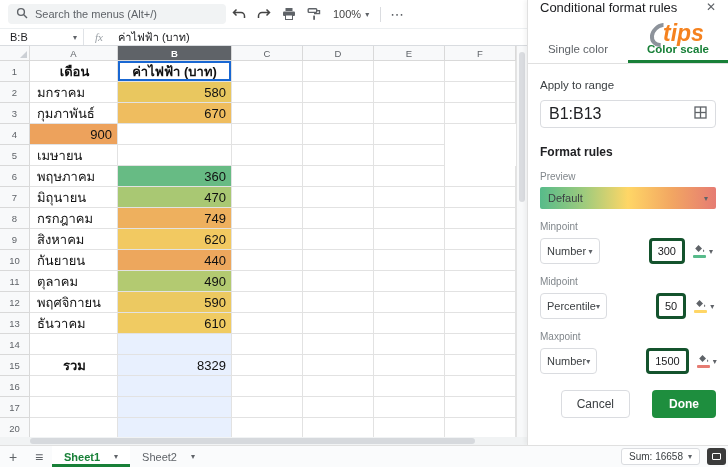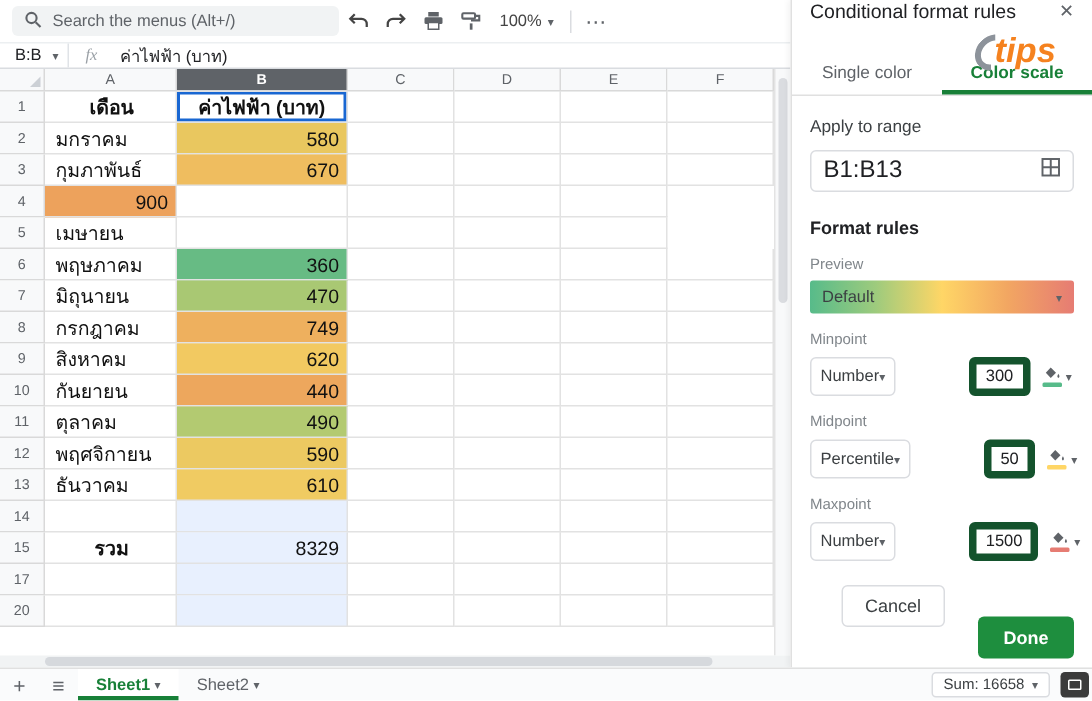--- a/index.html
+++ b/index.html
@@ -10,21 +10,21 @@
   .toolbar { position:absolute; top:0; left:0; width:527px; height:28px; display:flex; align-items:center; padding-left:8px; background:#fff; }
   .search-box { width:218px; height:20px; background:#f1f3f4; border-radius:4px; display:flex; align-items:center; gap:7px; padding:0 8px; color:#5f6368; font-size:11px; flex:none; cursor:text; }
   .tb-btn { width:25px; height:22px; display:flex; align-items:center; justify-content:center; border-radius:4px; color:#444; font-size:13px; cursor:pointer; }
   .zoom { display:flex; align-items:center; gap:4px; font-size:11px; color:#444; padding:0 7px; height:22px; cursor:pointer; }
   .sep { width:1px; height:15px; background:#dadce0; margin:0 4px; }
   .arr { font-size:8px; color:#5f6368; }
   .more { font-size:14px; letter-spacing:1px; color:#5f6368; }
 
   
   .formula-bar { position:absolute; top:28px; left:0; width:527px; height:18px; display:flex; align-items:center; border-top:1px solid #eceff1; border-bottom:1px solid #d9dce0; background:#fff; }
-  .name-box { width:46px; height:100%; display:flex; align-items:center; justify-content:space-between; padding:0 6px 0 10px; font-size:11px; color:#202124; border-right:1px solid #e0e3e7; cursor:pointer; }
+  .name-box { width:84px; height:100%; display:flex; align-items:center; justify-content:space-between; padding:0 6px 0 10px; font-size:11px; color:#202124; border-right:1px solid #e0e3e7; cursor:pointer; }
   .fx { width:30px; text-align:center; font-style:italic; color:#9aa0a6; font-size:11px; font-family:"Liberation Serif",serif; }
   .fcontent { font-size:11px; color:#202124; padding-left:4px; cursor:text; }
 
   
   .grid { position:absolute; top:46px; left:0; width:516px; height:391px; overflow:hidden; background:#fff; }
   .col-headers, .grid-row { display:grid; grid-template-columns:30px 88px 114px 71px 71px 71px 71px; }
   .col-headers { height:15px; }
   .ch { background:#f8f9fa; border-right:1px solid #d9d9d9; border-bottom:1px solid #d9d9d9; display:flex; align-items:center; justify-content:center; font-size:9.5px; color:#5f6368; cursor:pointer; }
   .ch.sel { background:#5f6368; color:#fff; font-weight:bold; }
   .corner { background:#f8f9fa; border-right:1px solid #d9d9d9; border-bottom:1px solid #d9d9d9; position:relative; cursor:pointer; }
@@ -54,33 +54,33 @@
   .sb-tab { flex:1; text-align:center; padding:8px 0; font-size:11.5px; color:#5f6368; cursor:pointer; }
   .sb-tab.active { color:#188038; font-weight:bold; padding-bottom:5px; border-bottom:3px solid #188038; }
   .sb-body { padding:0 12px; }
   .apply-label { margin-top:15px; font-size:11.5px; color:#3c4043; }
   .range-input { margin-top:9px; height:28px; border:1px solid #dadce0; border-radius:4px; display:flex; align-items:center; justify-content:space-between; padding:0 8px; font-size:16px; color:#202124; cursor:text; }
   .fmt-rules { margin-top:17px; font-size:12px; font-weight:bold; color:#202124; }
   .small-label { margin-top:12px; font-size:10px; color:#80868b; }
   .preview-bar { margin-top:5px; height:22px; border-radius:2px; display:flex; align-items:center; justify-content:space-between; padding:0 8px; font-size:11px; color:#3c4043; cursor:pointer; }
   .pt-row { margin-top:6px; display:flex; align-items:center; gap:5px; }
   .dd { width:86px; height:26px; border:1px solid #dadce0; border-radius:4px; display:flex; align-items:center; justify-content:space-between; padding:0 6px; font-size:11px; color:#3c4043; cursor:pointer; }
-  .val { width:46px; height:26px; border:5px solid #14532d; border-radius:4px; display:flex; align-items:center; padding:0 6px; font-size:11px; color:#202124; cursor:text;margin-left:44px; }
+  .val { width:46px; height:26px; border:3px solid #14532d; border-radius:4px; display:flex; align-items:center; padding:0 6px; font-size:11px; color:#202124; cursor:text;margin-left:44px; }
   .color-btn { display:flex; align-items:center; gap:3px; padding:2px 3px; cursor:pointer; }
   .fill-icon { display:flex; flex-direction:column; align-items:center; gap:2px; }
   .color-bar { width:13px; height:3px; border-radius:1px; }
   .sb-buttons { margin-top:16px; display:flex; justify-content:flex-end; gap:22px; }
   .btn { height:28px; border-radius:4px; display:flex; align-items:center; font-size:12px; cursor:pointer; }
   .btn-cancel { border:1px solid #dadce0; background:#fff; color:#3c4043; padding:0 15px; }
-  .btn-done { background:#1e8e3e; color:#fff; font-weight:bold; padding:0 17px;margin-top:21px; }
+  .btn-done { background:#1e8e3e; color:#fff; font-weight:bold; padding:0 17px; }
 
   
   .bottom-bar { position:absolute; left:0; bottom:0; width:728px; height:22px; background:#fafbfc; border-top:1px solid #e0e0e0; display:flex; align-items:center; }
   .bb-icon { width:26px; height:100%; display:flex; align-items:center; justify-content:center; color:#5f6368; font-size:14px; cursor:pointer; }
-  .sheet-tab { height:100%; display:flex; align-items:center; gap:3px; padding:0 12px; font-size:11px; color:#5f6368; cursor:pointer; }
+  .sheet-tab { height:100%; display:flex; align-items:center; gap:14px; padding:0 12px; font-size:11px; color:#5f6368; cursor:pointer; }
   .sheet-tab.active { color:#188038; font-weight:bold; box-shadow:inset 0 -3px 0 #188038; background:#fff; }
   .sum-box { margin-left:auto; margin-right:28px; height:17px; background:#fff; border:1px solid #dadce0; border-radius:3px; display:flex; align-items:center; gap:5px; padding:0 7px; font-size:10px; color:#3c4043; cursor:pointer; }
   .corner-badge { position:absolute; right:2px; bottom:2px; width:19px; height:17px; background:#3b3b3b; border-radius:3px; display:flex; align-items:center; justify-content:center; }
   .corner-badge .inner { width:9px; height:7px; border:1.5px solid #fff; border-radius:1px; }
 
   
   .watermark { position:absolute; top:18px; right:5px; width:76px; height:36px; z-index:60; pointer-events:none; }
   .wm-swoosh { position:absolute; left:2px; top:6px; width:26px; height:22px; border:4px solid #8d939b; border-radius:50%; border-right-color:transparent; border-bottom-color:transparent; transform:rotate(-45deg); }
   .wm-text { position:absolute; left:16px; top:2px; font-size:23px; font-weight:bold; font-style:italic; color:#f5821f; text-shadow:0 0 1px rgba(255,255,255,.6); }
 </style>
@@ -272,20 +272,29 @@
           <div class="cell b selected"></div>
           <div class="cell"></div>
           <div class="cell"></div>
           <div class="cell"></div>
           <div class="cell"></div>
         </div>
         <div class="grid-row">
           <div class="rn">15</div>
           <div class="cell a total">รวม</div>
           <div class="cell b selected">8329</div>
+          <div class="cell"></div>
+          <div class="cell"></div>
+          <div class="cell"></div>
+          <div class="cell"></div>
+        </div>
+        <div class="grid-row">
+          <div class="rn">16</div>
+          <div class="cell a"></div>
+          <div class="cell b selected"></div>
           <div class="cell"></div>
           <div class="cell"></div>
           <div class="cell"></div>
           <div class="cell"></div>
         </div>
         <div class="grid-row">
           <div class="rn">17</div>
           <div class="cell a"></div>
           <div class="cell b selected"></div>
           <div class="cell"></div>

